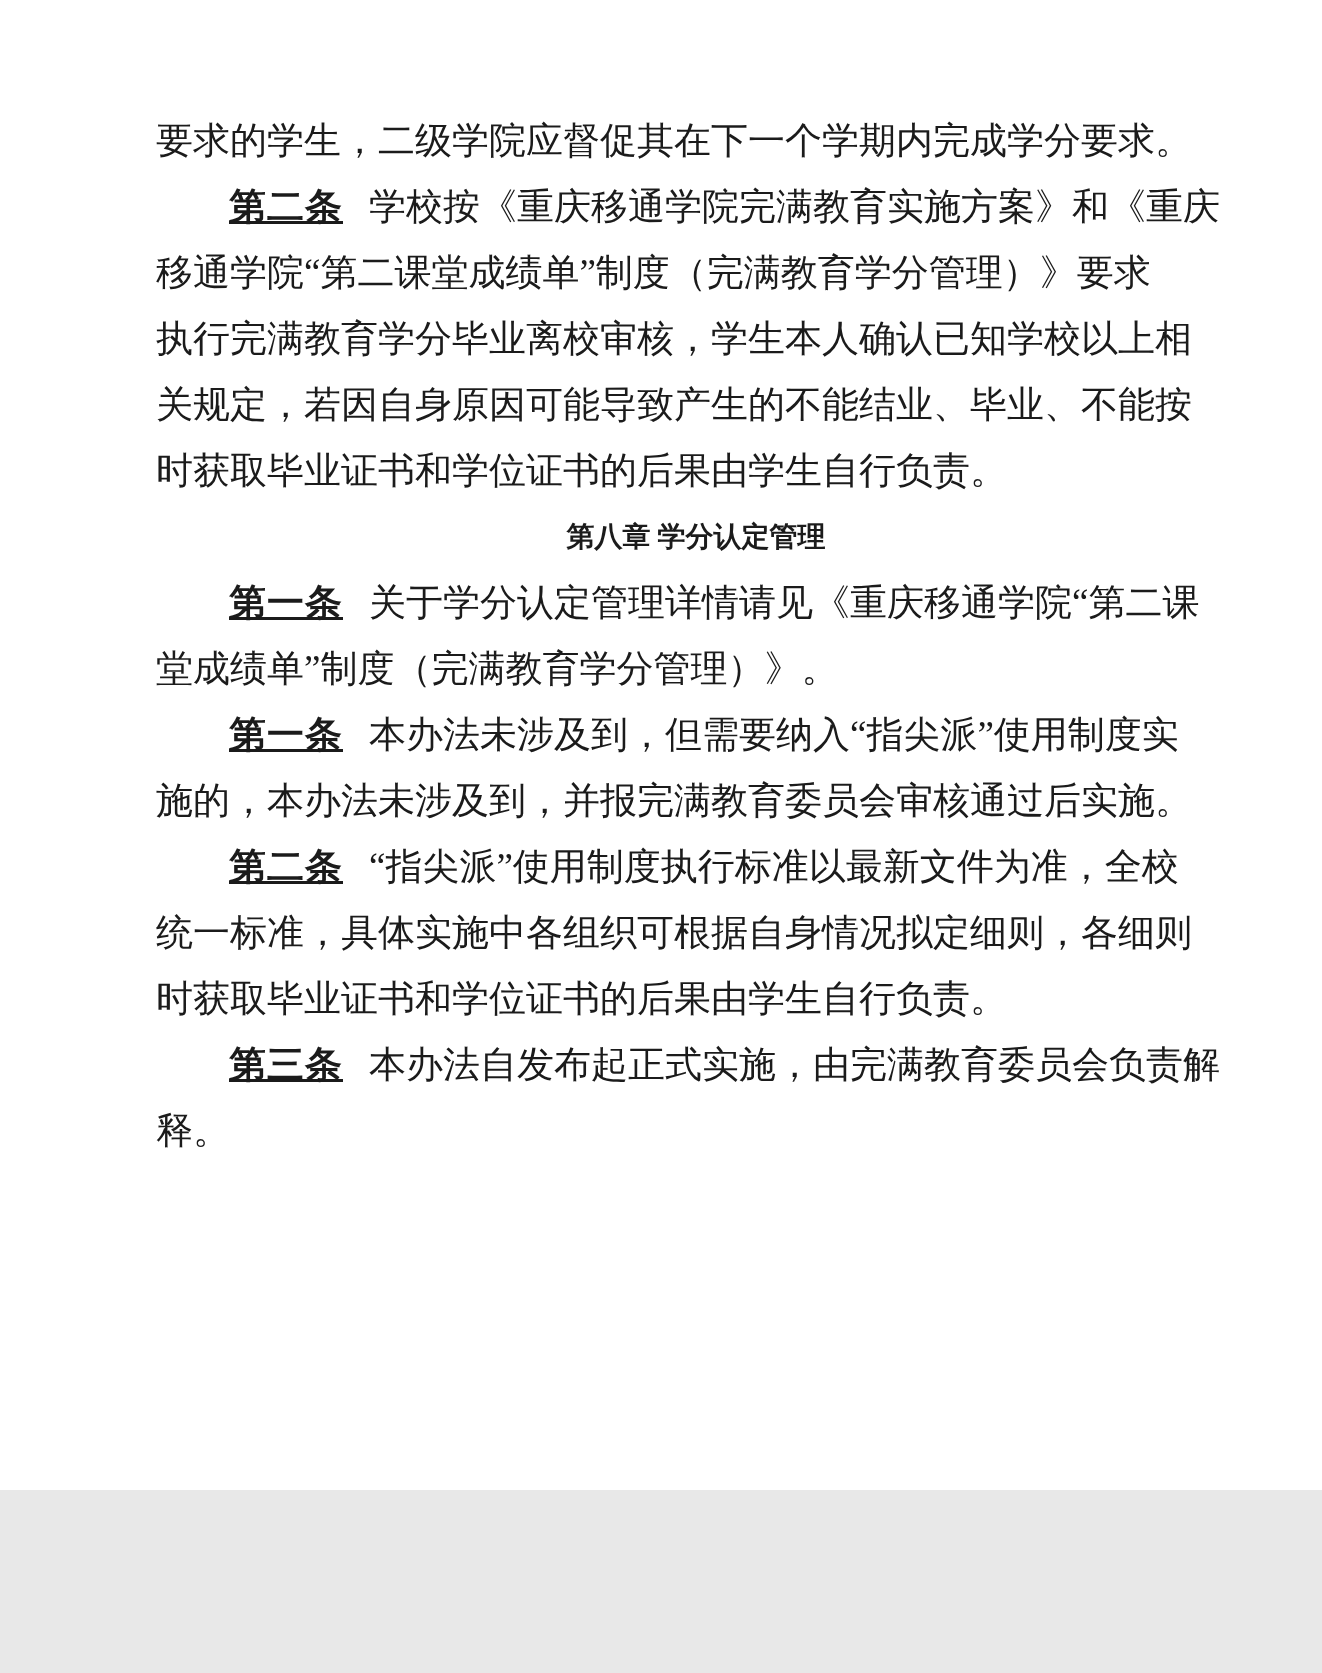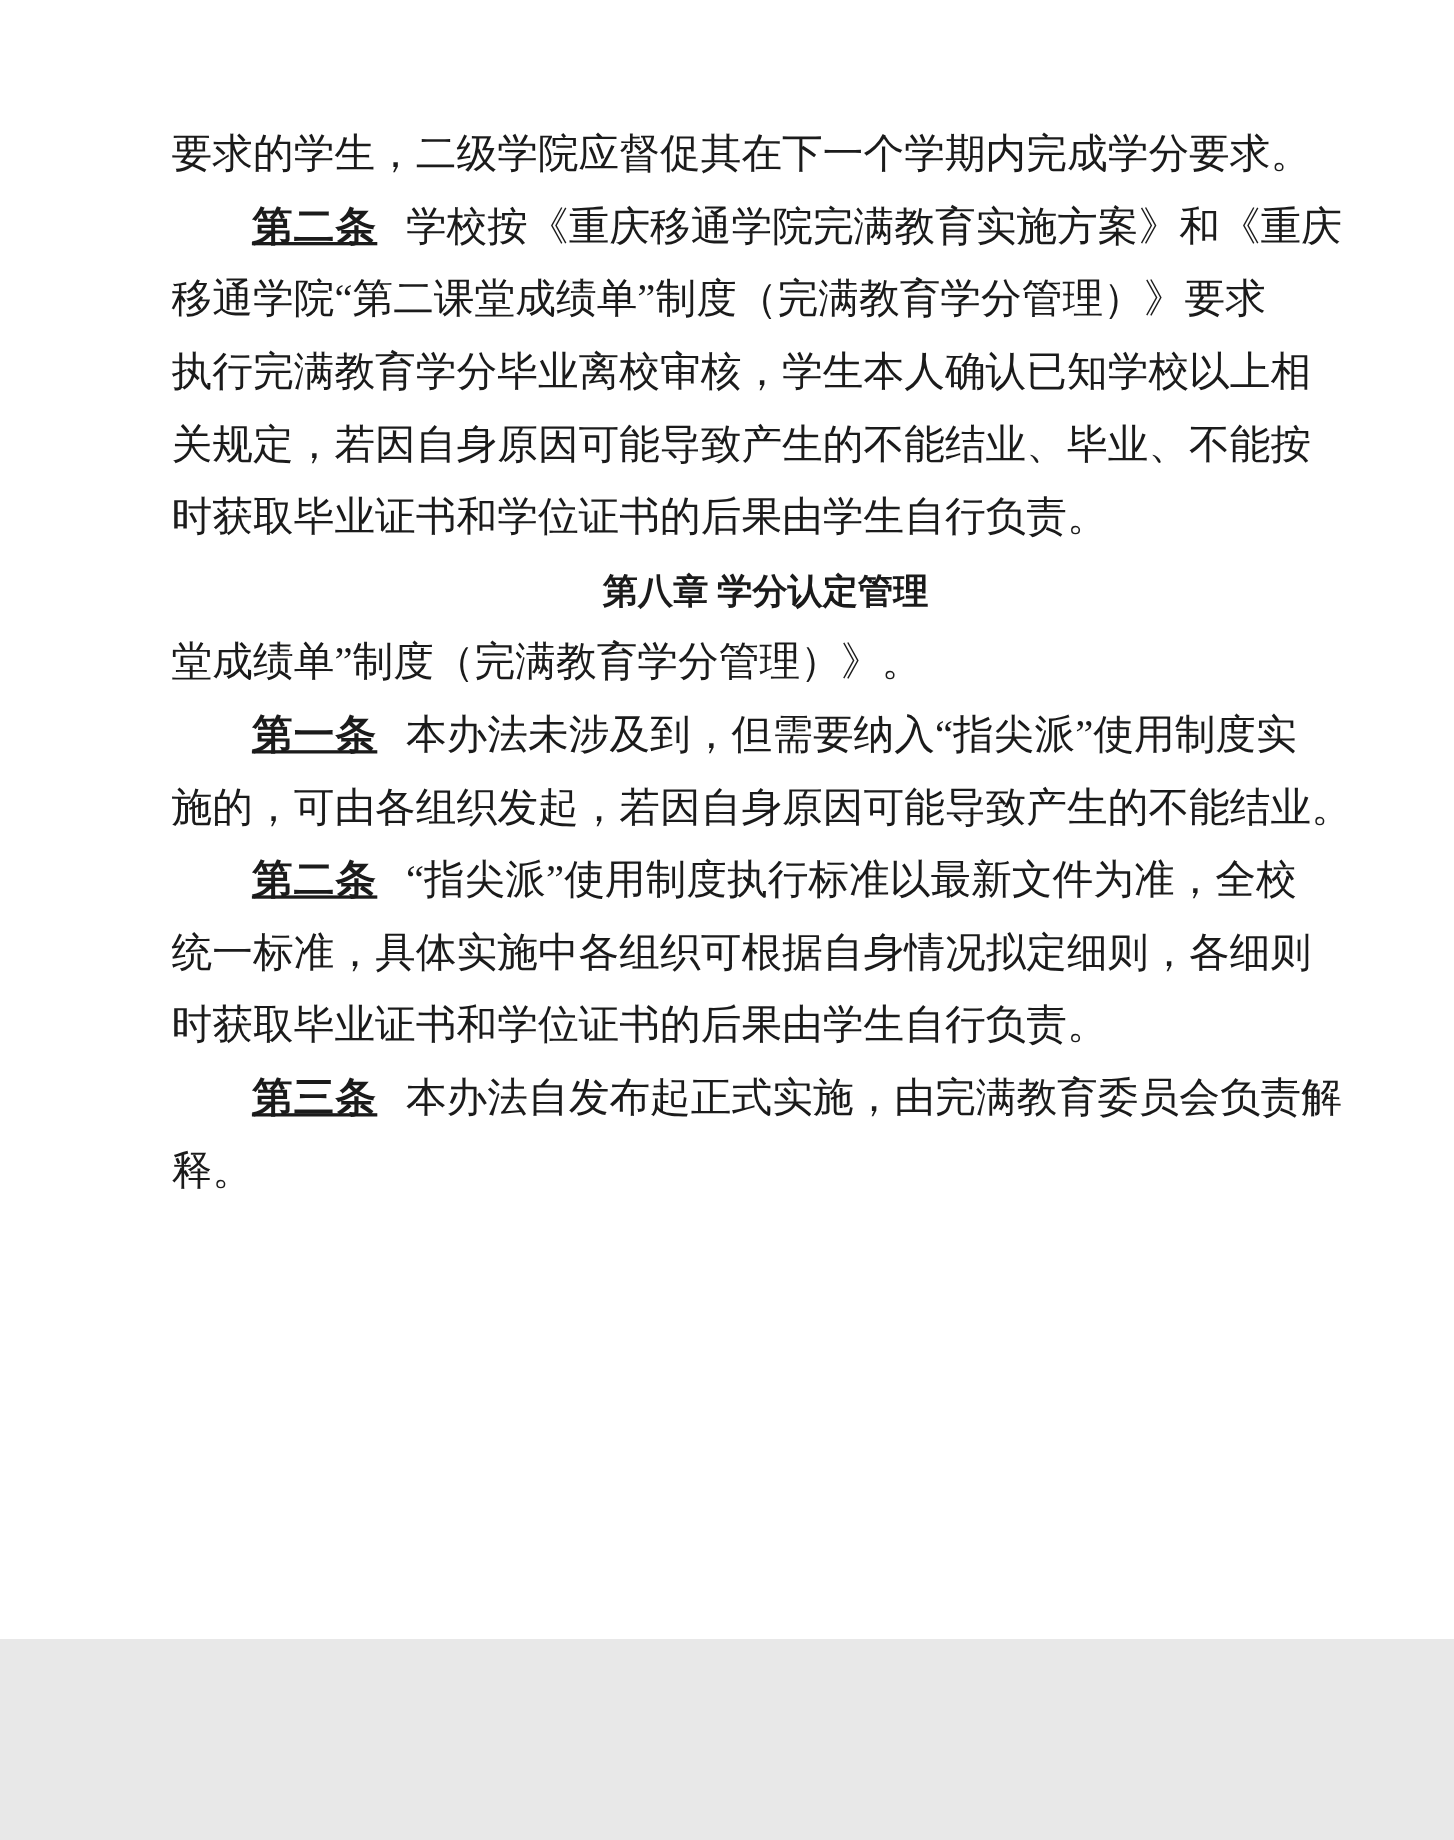--- a/index.html
+++ b/index.html
@@ -38,21 +38,21 @@
     font-weight: bold;
     margin-right: 26px;
     letter-spacing: 1px;
     text-decoration: underline;
   }
   .line.heading {
     position: relative;
     left: 24px;
     text-align: center;
     font-weight: bold;
-    font-size: 32px;
+    font-size: 28px;
     text-indent: 0;
   }
   .page-number {
     position: absolute;
     left: 1058px;
     top: 1582px;
     font-size: 26px;
     letter-spacing: 2px;
     word-spacing: 8px;
     color: #1b1b1b;
@@ -64,23 +64,24 @@
 
 <div class="page">
   <div class="text-block">
       <div class="line">要求的学生，二级学院应督促其在下一个学期内完成学分要求。</div>
       <div class="line indent"><b class="article-no">第二条</b><span>学校按《重庆移通学院完满教育实施方案》和《重庆</span></div>
       <div class="line">移通学院“第二课堂成绩单”制度（完满教育学分管理）》要求</div>
       <div class="line">执行完满教育学分毕业离校审核，学生本人确认已知学校以上相</div>
       <div class="line">关规定，若因自身原因可能导致产生的不能结业、毕业、不能按</div>
       <div class="line">时获取毕业证书和学位证书的后果由学生自行负责。</div>
       <div class="line heading">第八章 学分认定管理</div>
+      <div class="line indent"><b class="article-no">第一条</b><span>关于学分认定管理详情请见《重庆移通学院“第二课</span></div>
       <div class="line">堂成绩单”制度（完满教育学分管理）》。</div>
       <div class="line indent"><b class="article-no">第一条</b><span>本办法未涉及到，但需要纳入“指尖派”使用制度实</span></div>
-      <div class="line">施的，可由各组织发起，若因自身原因可能导致产生的不能结业。</div>
+      <div class="line">施的，本办法未涉及到，并报完满教育委员会审核通过后实施。</div>
       <div class="line indent"><b class="article-no">第二条</b><span>“指尖派”使用制度执行标准以最新文件为准，全校</span></div>
       <div class="line">统一标准，具体实施中各组织可根据自身情况拟定细则，各细则</div>
       <div class="line">时获取毕业证书和学位证书的后果由学生自行负责。</div>
       <div class="line indent"><b class="article-no">第三条</b><span>本办法自发布起正式实施，由完满教育委员会负责解</span></div>
       <div class="line">释。</div>
     </div>
   <div class="page-number">- 11 -</div>
 </div>
 
 </body></html>

